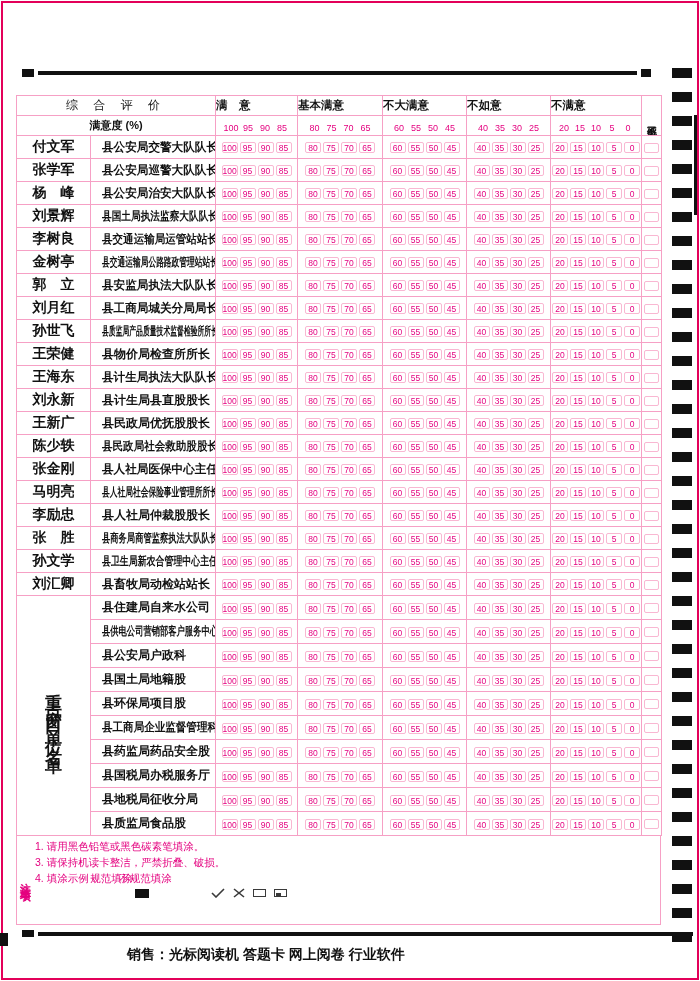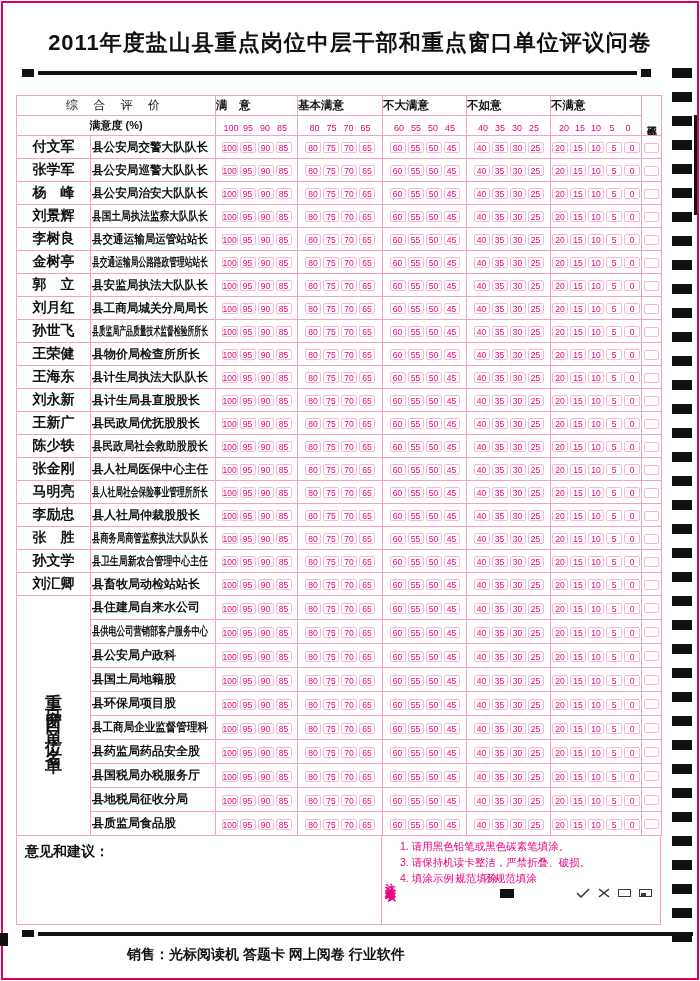--- a/index.html
+++ b/index.html
@@ -27,21 +27,21 @@
   tr.hr{height:20px;}
   tr.person{height:23px;margin-left:24px;}
   tr.unit{height:24px;}
   .hdr-eval{text-align:center;font-weight:normal;font-size:12px;letter-spacing:6px;color:var(--ink);}
   .hdr-cat{text-align:left;font-weight:bold;font-size:11.5px;color:var(--ink);}
   .hdr-scale{text-align:center;font-weight:bold;font-size:11px;color:var(--ink);}
   .num-cell{text-align:center;}
   .numplain{display:inline-block;width:17px;font-size:9px;color:var(--magenta);text-align:center;}
   .num5 .numplain{width:16px;}
   td.cname{text-align:center;font-weight:bold;font-size:14px;color:var(--ink);}
-  td.cpos{font-weight:bold;font-size:12px;color:var(--ink);padding-left:1px;}
+  td.cpos{font-weight:bold;font-size:12px;color:var(--ink);padding-left:11px;}
   td.bub{text-align:center;}
   .bubble{display:inline-block;width:16px;height:11px;line-height:10px;font-size:8.5px;
           border:1px solid var(--pinklight);border-radius:2px;color:var(--magenta);
           text-align:center;margin:0 1px;vertical-align:middle;background:#fff;}
   .bubble.empty{width:15px;height:10px;}
   td.unkc{text-align:center;}
   .vert{writing-mode:vertical-rl;text-orientation:upright;}
   td.unkhead{text-align:center;font-size:10px;font-weight:bold;color:var(--ink);padding:1px 0;}
   td.unkhead .vert{letter-spacing:0px;line-height:18px;}
   td.vunits{text-align:center;vertical-align:middle;}
@@ -69,21 +69,20 @@
   .mk-rect .dot{position:absolute;left:1px;bottom:0;width:5px;height:3px;background:#3a3a3a;}
   .footer{position:absolute;left:127px;top:946px;font-size:14px;font-weight:bold;color:var(--ink);}
   .edge-mark{position:absolute;left:0;top:933px;width:8px;height:13px;background:var(--ink);}
 </style>
 </head>
 <body>
 
 <div class="sheet">
   <div class="frame"></div>
 
-  <div class="title">2011年度盐山县重点岗位中层干部和重点窗口单位评议问卷</div>
 
   <div class="sync-sq" style="left:22px;top:69px;width:12px;height:8px;"></div>
   <div class="sync-bar" style="left:38px;top:71px;width:599px;"></div>
   <div class="sync-sq" style="left:641px;top:69px;width:10px;height:8px;"></div>
 
   <div id="timing">
       <div class="tmark" style="top: 68px;"></div>
       <div class="tmark" style="top: 92px;"></div>
       <div class="tmark" style="top: 116px;"></div>
       <div class="tmark" style="top: 140px;"></div>
@@ -442,23 +441,20 @@
           <td class="bub"><span class="bubble">80</span><span class="bubble">75</span><span class="bubble">70</span><span class="bubble">65</span></td>
           <td class="bub"><span class="bubble">60</span><span class="bubble">55</span><span class="bubble">50</span><span class="bubble">45</span></td>
           <td class="bub"><span class="bubble">40</span><span class="bubble">35</span><span class="bubble">30</span><span class="bubble">25</span></td>
           <td class="bub"><span class="bubble">20</span><span class="bubble">15</span><span class="bubble">10</span><span class="bubble">5</span><span class="bubble">0</span></td>
           <td class="unkc"><span class="bubble empty"></span></td>
         </tr>
       </tbody>
   </table>
 
   <div class="bottom-box">
-    <div class="sugg">
-      <span class="sugg-label">意见和建议：</span>
-    </div>
     <div class="notes-wrap">
       <div class="notes-label">
         <span class="vert">注意事项</span>
       </div>
       <div class="notes">
         <div class="note">1. 请用黑色铅笔或黑色碳素笔填涂。</div>
         <div class="note">3. 请保持机读卡整洁，严禁折叠、破损。</div>
         <div class="note note4">
           <span>4. 填涂示例：</span>
           <span class="ex-std">规范填涂</span>

